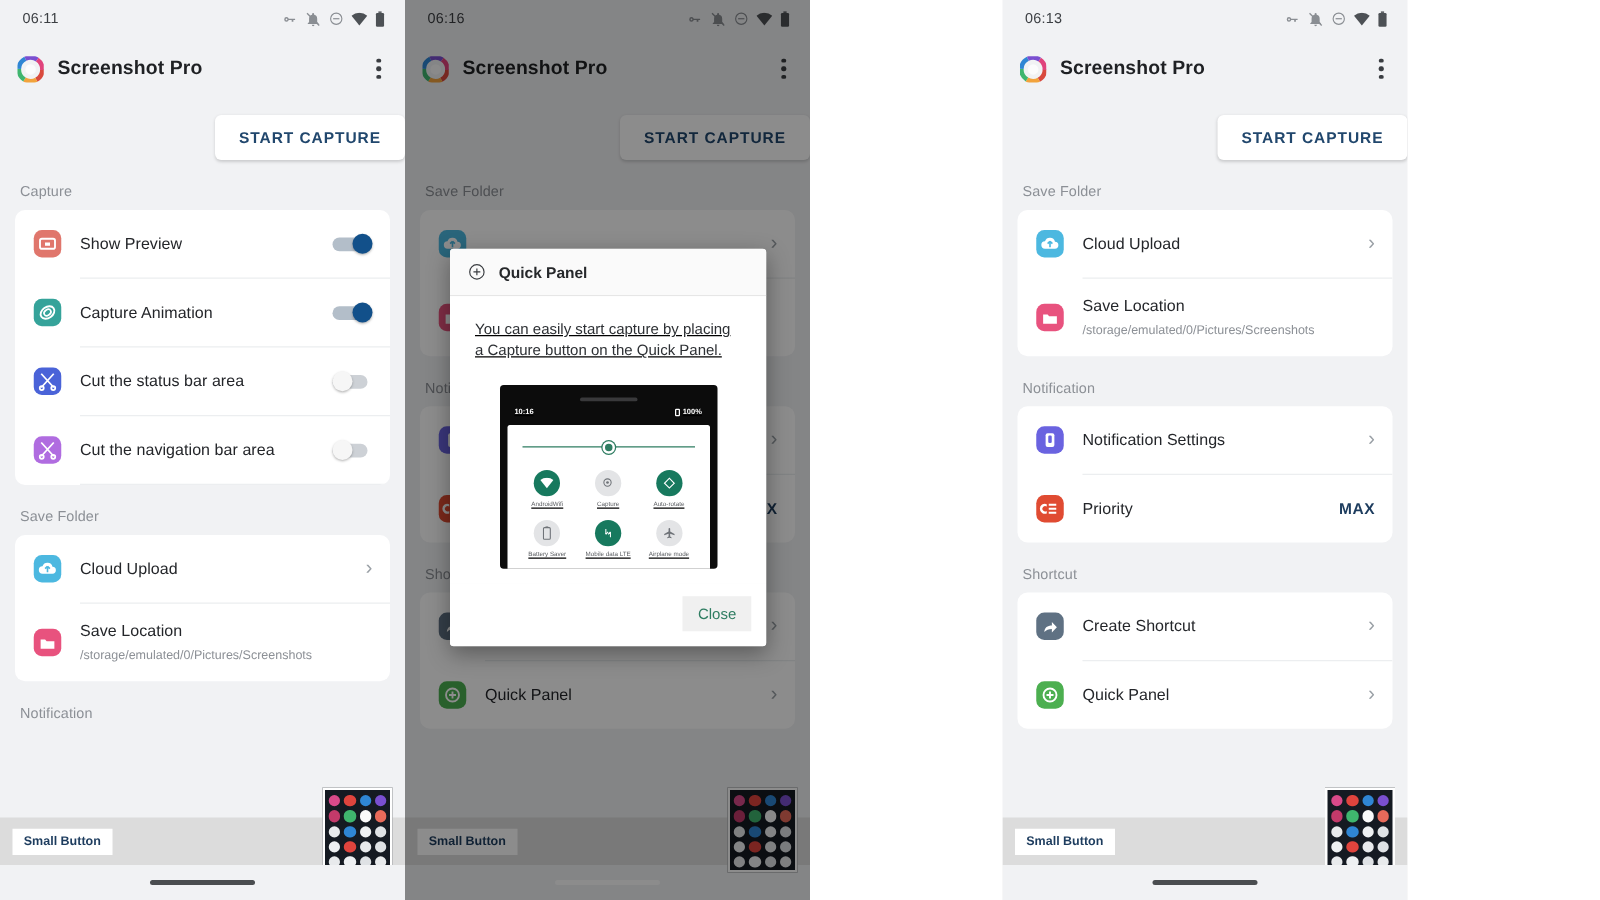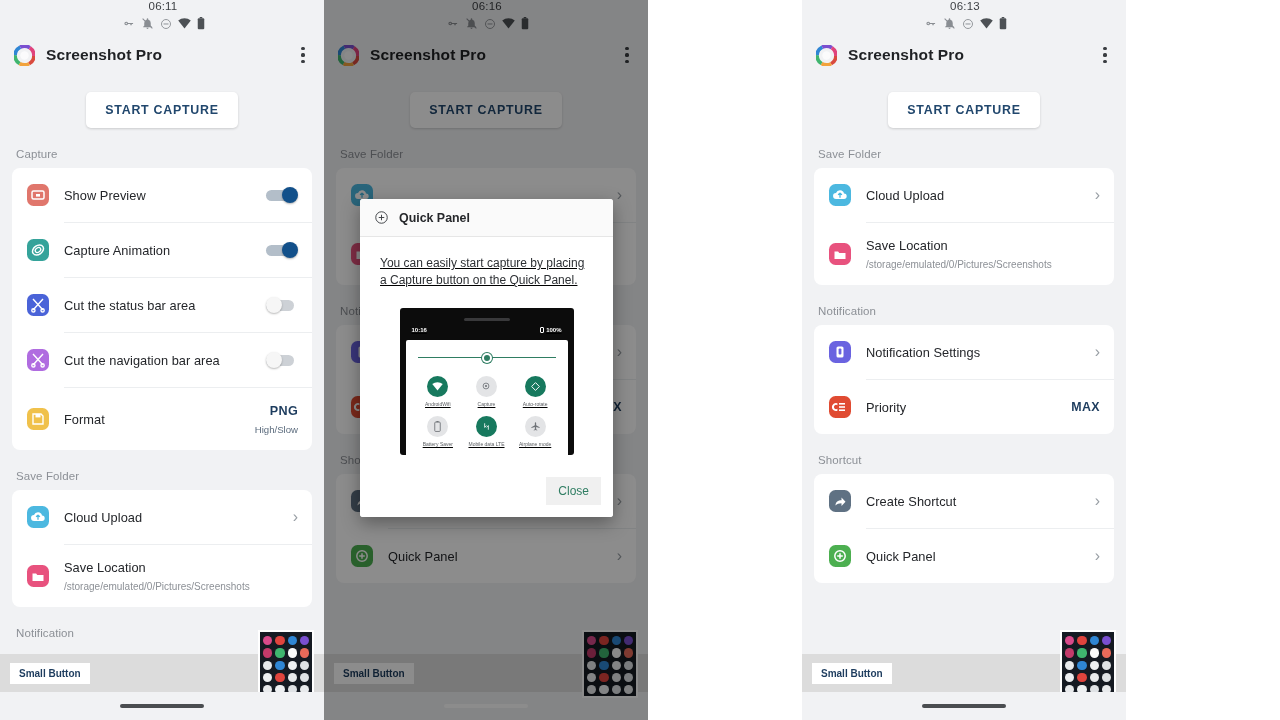--- a/index.html
+++ b/index.html
@@ -32,21 +32,20 @@
 
   
   .statusbar {
     height: 30px;
     display: flex; align-items: center;
     justify-content: space-between;
     padding: 0 16px 0 18px;
     font-size: 11.5px;
     color: #3c3f43;
     letter-spacing: .2px;
-    flex-direction: column;
   }
   .sb-icons { display: flex; align-items: center; gap: 6px; }
   .sb-icons svg { display:block; }
 
   
   .appbar {
     height: 50px;
     display: flex; align-items: center;
     padding: 0 10px 0 14px;
     gap: 11px;
@@ -61,21 +60,21 @@
   }
   .kebab {
     width: 22px; height: 26px;
     display: flex; flex-direction: column;
     align-items: center; justify-content: center; gap: 3px;
     flex: 0 0 auto;
   }
   .kebab i { width: 3.2px; height: 3.2px; border-radius: 50%; background: #3a3d41; display:block; }
 
   
-  .capture-wrap { display: flex; justify-content: center; padding: 12px 0 0 0; }
+  .capture-wrap { display: flex; justify-content: flex-end; padding: 12px 0 0 0; }
   .capture-btn {
     background: #ffffff;
     border-radius: 5px;
     padding: 11px 0;
     width: 152px;
     text-align: center;
     font-size: 12.4px;
     font-weight: bold;
     letter-spacing: .75px;
     color: #21476d;
@@ -352,32 +351,20 @@
               </g>
             </svg>
           <span class="labels"><span class="title">Cut the navigation bar area</span></span>
           <span class="toggle off">
               <span class="track"></span>
               <span class="thumb"></span>
             </span>
         </div>
         <div class="divider"></div>
 
-        <div class="row" style="min-height:62px">
-          <svg class="ico" viewBox="0 0 24 24">
-              <rect x="1" y="1" width="22" height="22" rx="6.5" fill="#f0c14b"></rect>
-              <path d="M7 7h8l2 2v8H7z" fill="none" stroke="#fff" stroke-width="1.4"></path>
-              <rect x="9.5" y="7" width="5" height="3.4" fill="#fff"></rect>
-            </svg>
-          <span class="labels"><span class="title">Format</span></span>
-          <span class="value-stack">
-            <span class="value-main">PNG</span><br>
-            <span class="value-sub">High/Slow</span>
-          </span>
-        </div>
       </div>
 
       <div class="section-label">Save Folder</div>
       <div class="card">
         <div class="row">
           <svg class="ico" viewBox="0 0 24 24">
               <rect x="1" y="1" width="22" height="22" rx="6.5" fill="#4cb8e0"></rect>
               <path d="M8.2 16h7.6a2.8 2.8 0 00.2-5.6A4.2 4.2 0 008 9.9a2.9 2.9 0 00.2 6.1z" fill="#fff"></path>
               <path d="M12 14.8V10m0 0l-1.9 1.9M12 10l1.9 1.9" stroke="#4cb8e0" stroke-width="1.3" fill="none"></path>
             </svg>

